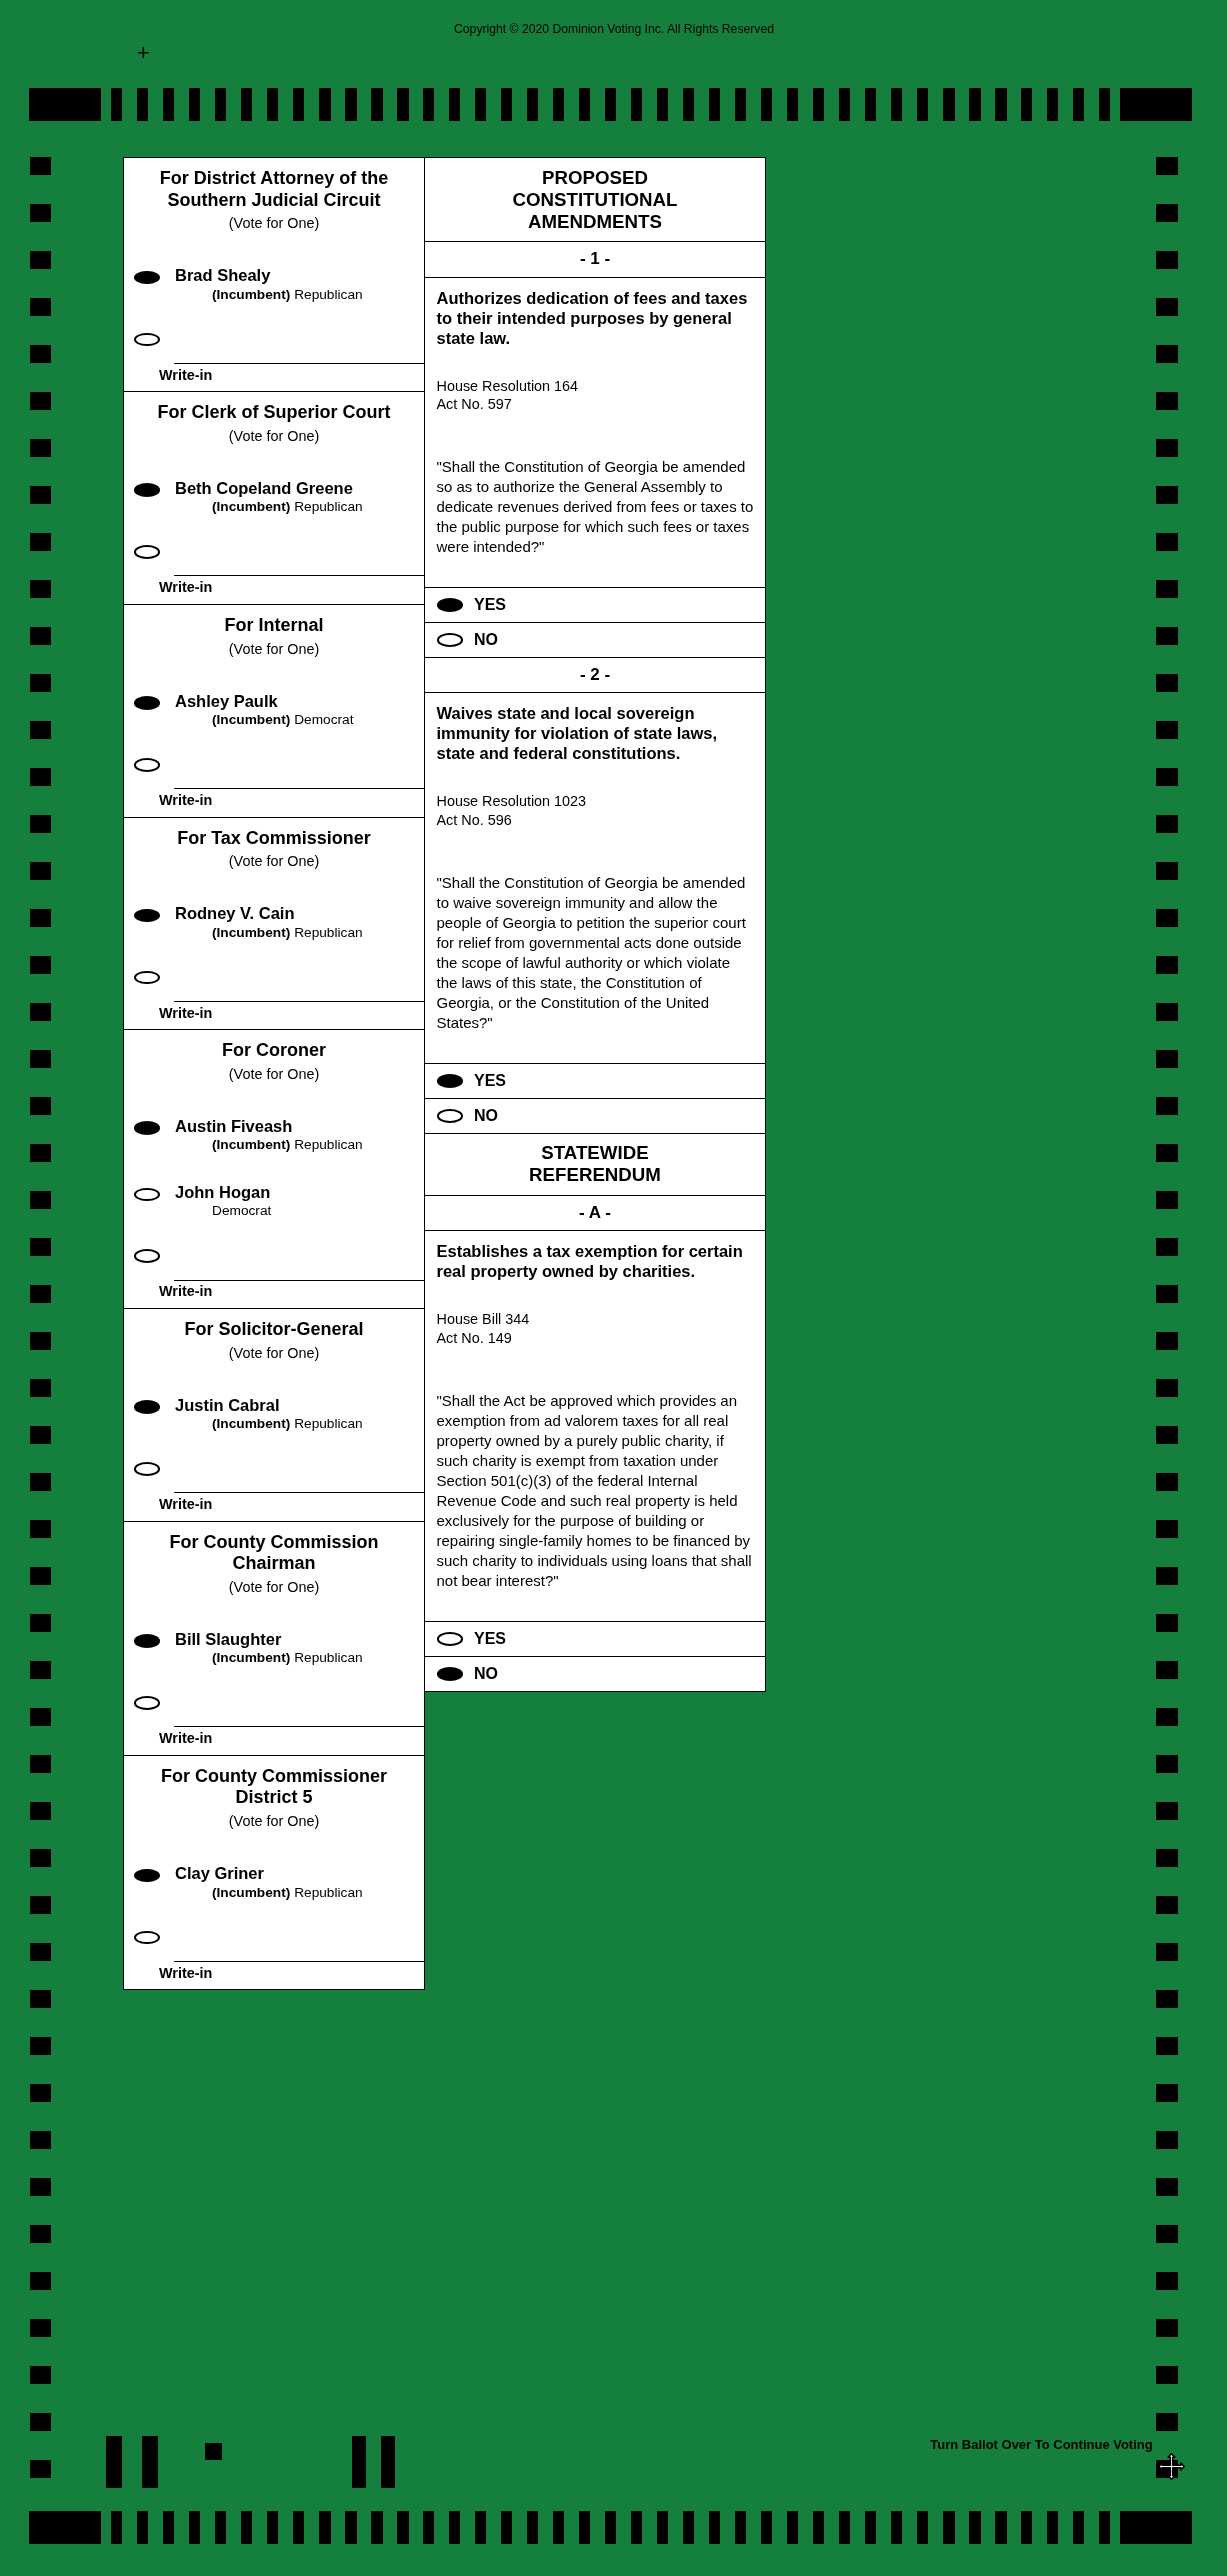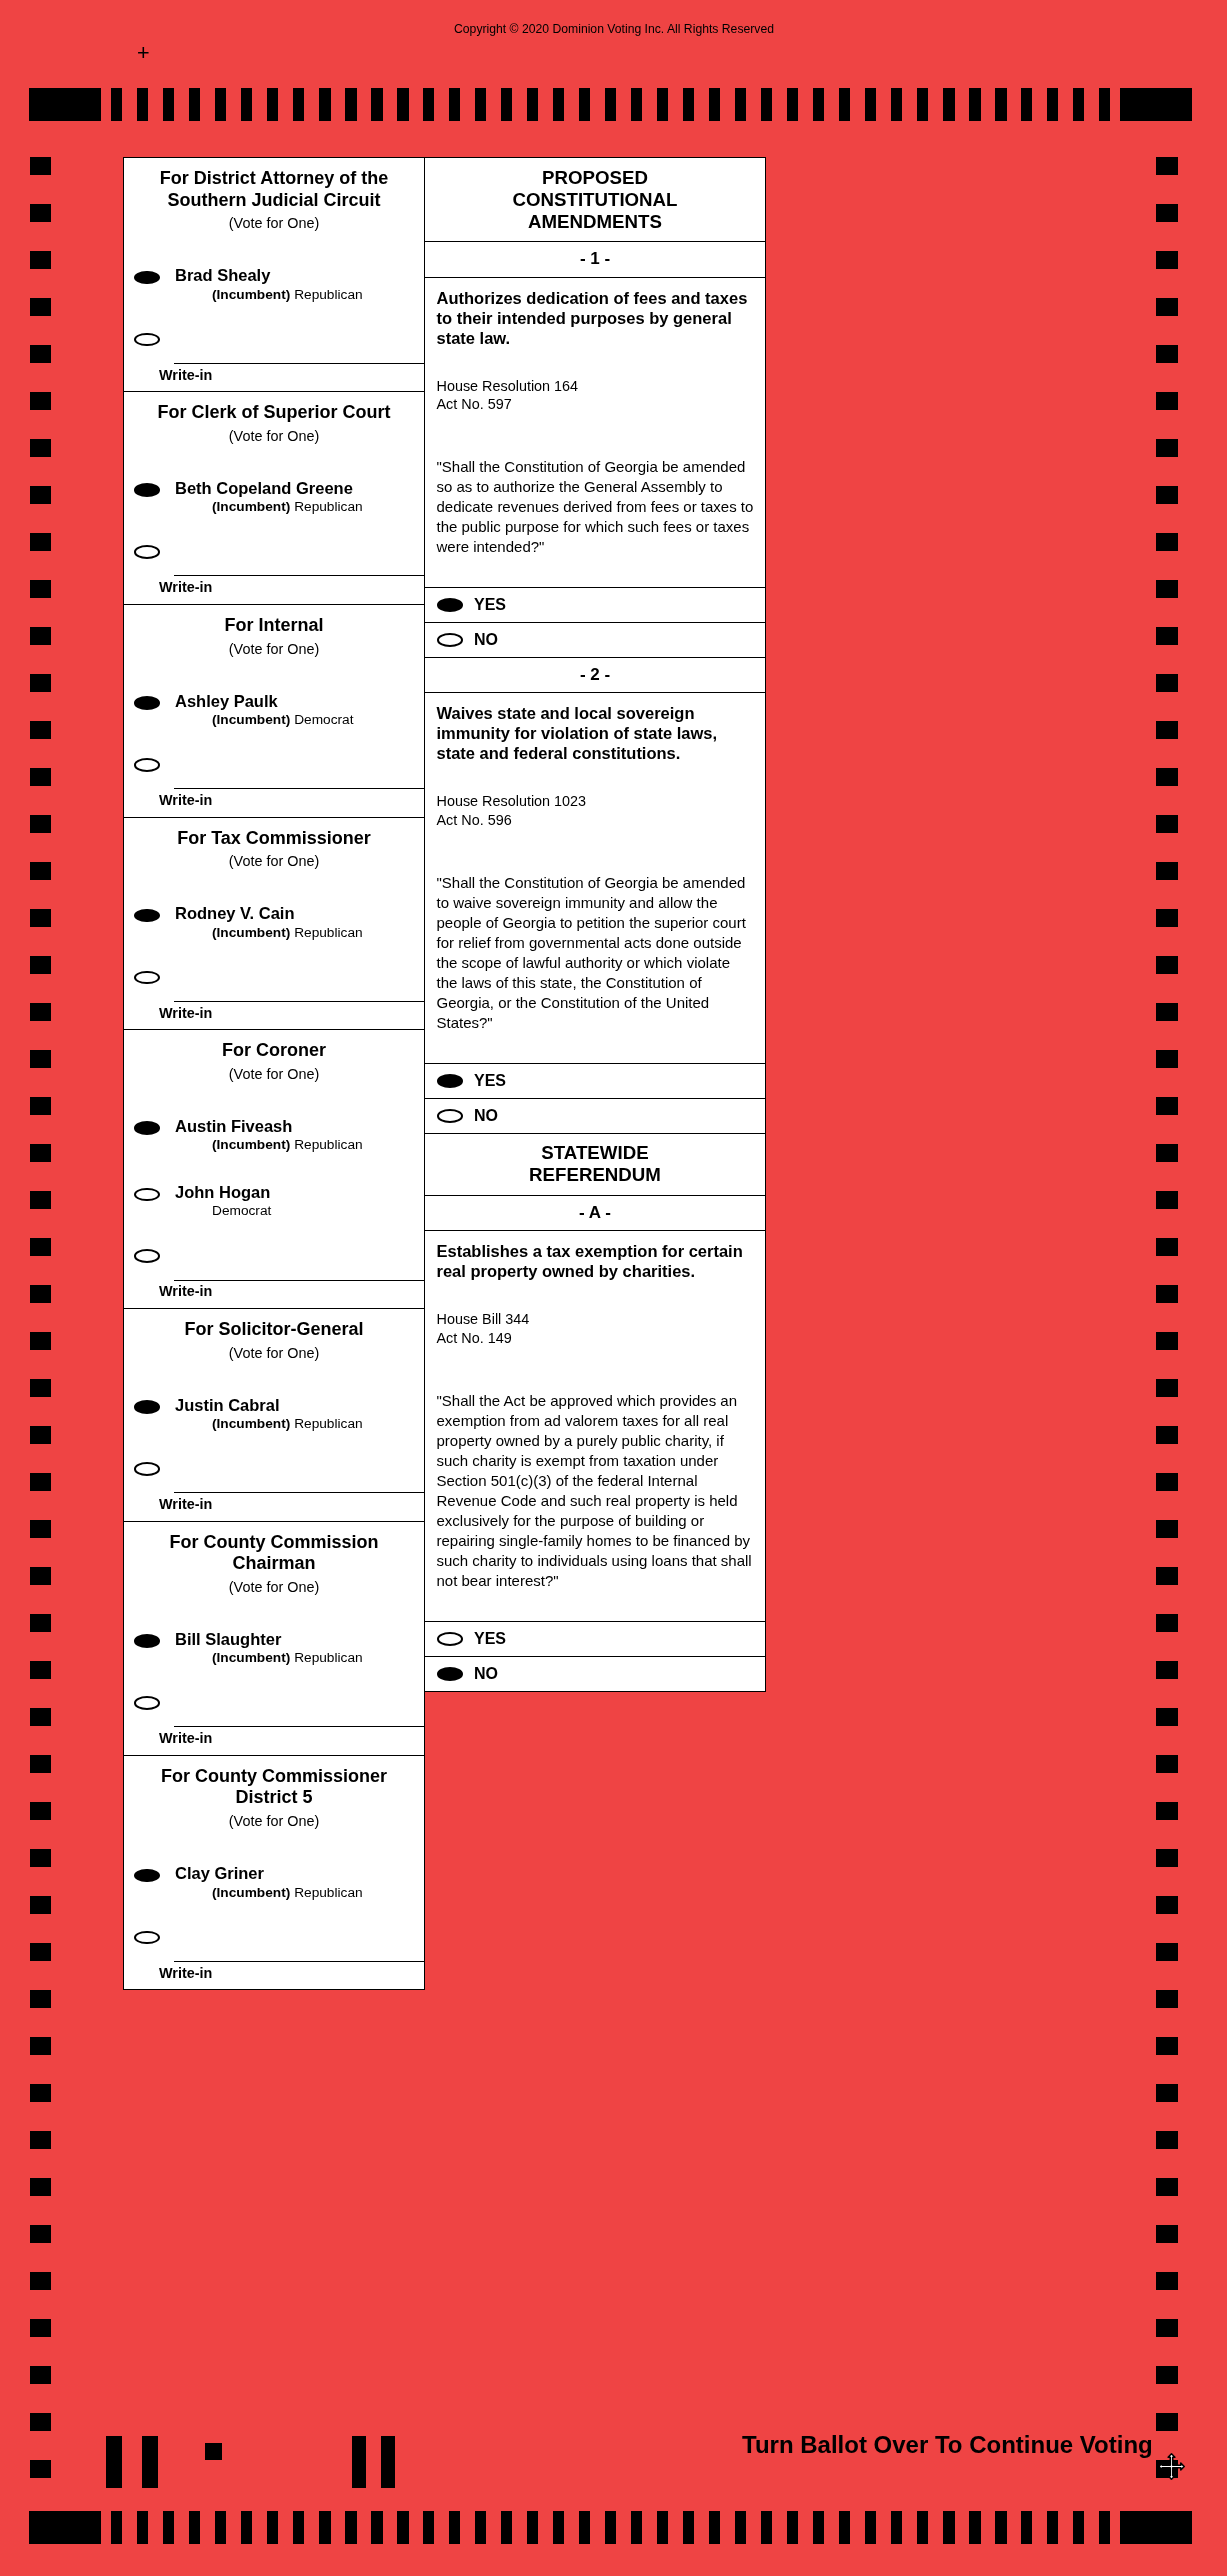--- a/index.html
+++ b/index.html
@@ -1,18 +1,18 @@
 <!DOCTYPE html>
 <html style="font-size:11.5px"><head>
 <meta charset="utf-8">
 <style>
   * { box-sizing: border-box; margin: 0; padding: 0; }
   html, body { background: #fff; }
   body { font-family: "Liberation Sans", "DejaVu Sans", sans-serif; color: #000; }
-  .page { position: relative; width: 1228px; height: 2576px; background: #ef4444; overflow: hidden; }
+  .page { position: relative; width: 1228px; height: 2576px; background: #15803d; overflow: hidden; }
 
   
   .copyright { position: absolute; top: 21.6px; left: 0; width: 100%; text-align: center; font-size: 12.2px; }
   .plus { position: absolute; left: 137px; top: 40px; font-size: 21.6px; font-weight: 400; }
 
   
   .band { position: absolute; left: 29px; width: 1163px; height: 33px; display: flex; }
   .band .block { width: 72px; height: 100%; background: #000; }
   .band .ticks { flex: 1; margin: 0 10px; background: repeating-linear-gradient(90deg, #000 0 11.5px, transparent 11.5px 26px); }
   .band.top { top: 88px; }
@@ -61,21 +61,21 @@
   .bl-marks { position: absolute; left: 106px; top: 2436px; width: 316px; height: 55px; }
   .bl-marks .obar, .bl-marks .osq { position: absolute; background: #000; }
   .obar.b1 { left: 0; top: 0; width: 16px; height: 52px; }
   .obar.b2 { left: 36px; top: 0; width: 16px; height: 52px; }
   .osq   { left: 99px; top: 7.2px; width: 17px; height: 17px; }
   .obar.b3 { left: 246px; top: 0; width: 14.4px; height: 52px; }
   .obar.b4 { left: 275px; top: 0; width: 14.4px; height: 52px; }
 
   
   .turnover { position: absolute; top: 2433px; right: 42px; display: flex; align-items: flex-start; gap: 4.3px; }
-  .turnover .txt { font-weight: 700; font-size: 24px; line-height: 23px; }
+  .turnover .txt { font-weight: 700; font-size: 13px; line-height: 23px; }
   .move-icon { margin-top: 18.7px; }
 </style>
 </head>
 <body>
 
 <div class="page">
 
   <div class="copyright">Copyright © 2020 Dominion Voting Inc. All Rights Reserved</div>
   <div class="plus">+</div>
 

